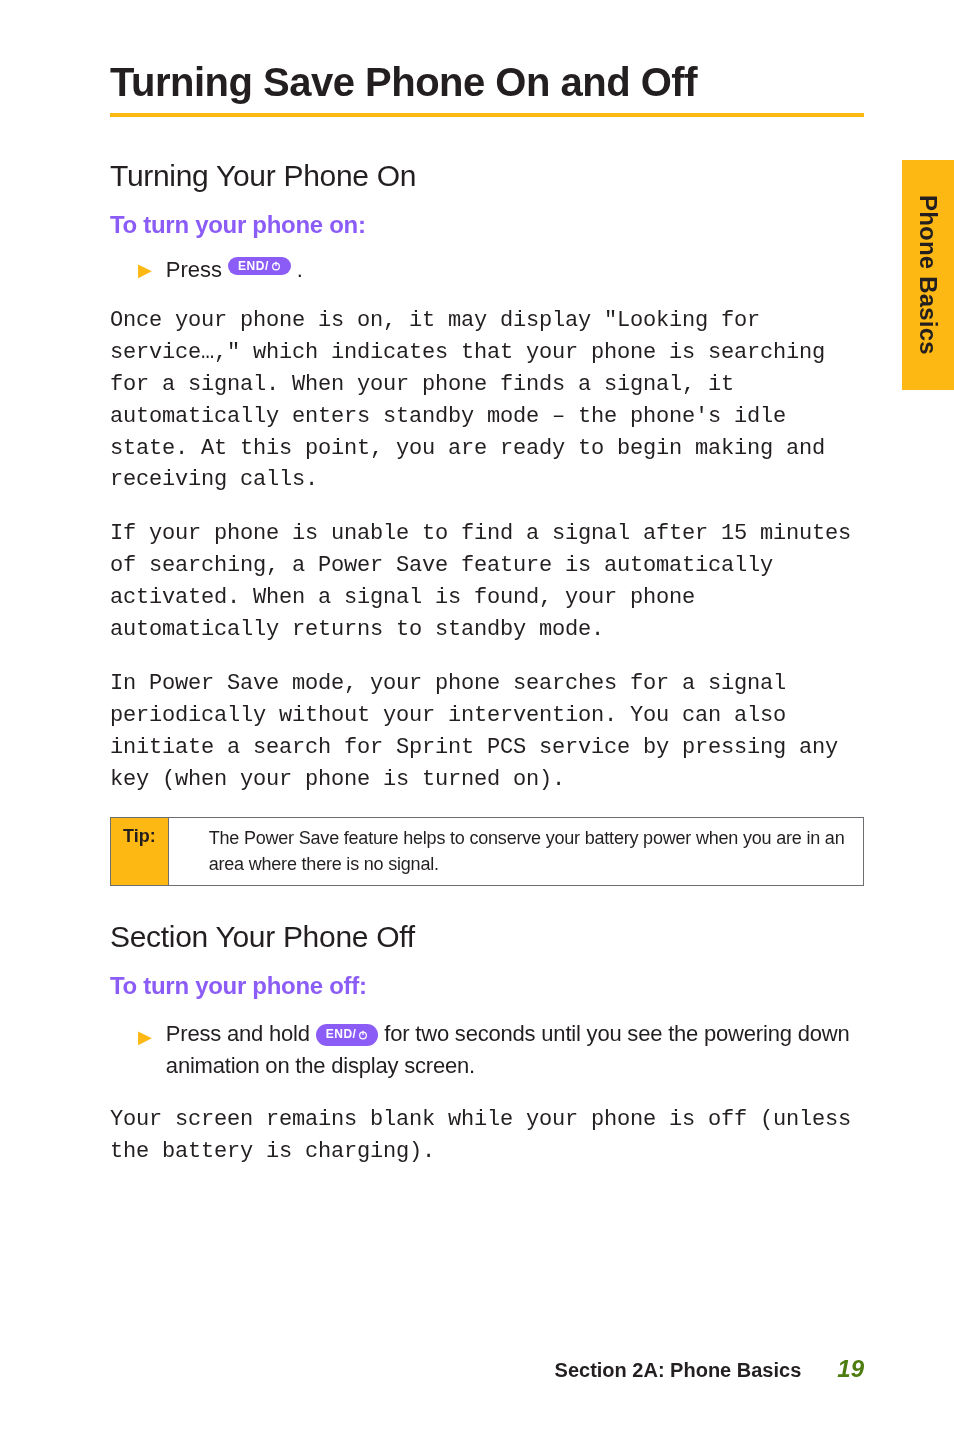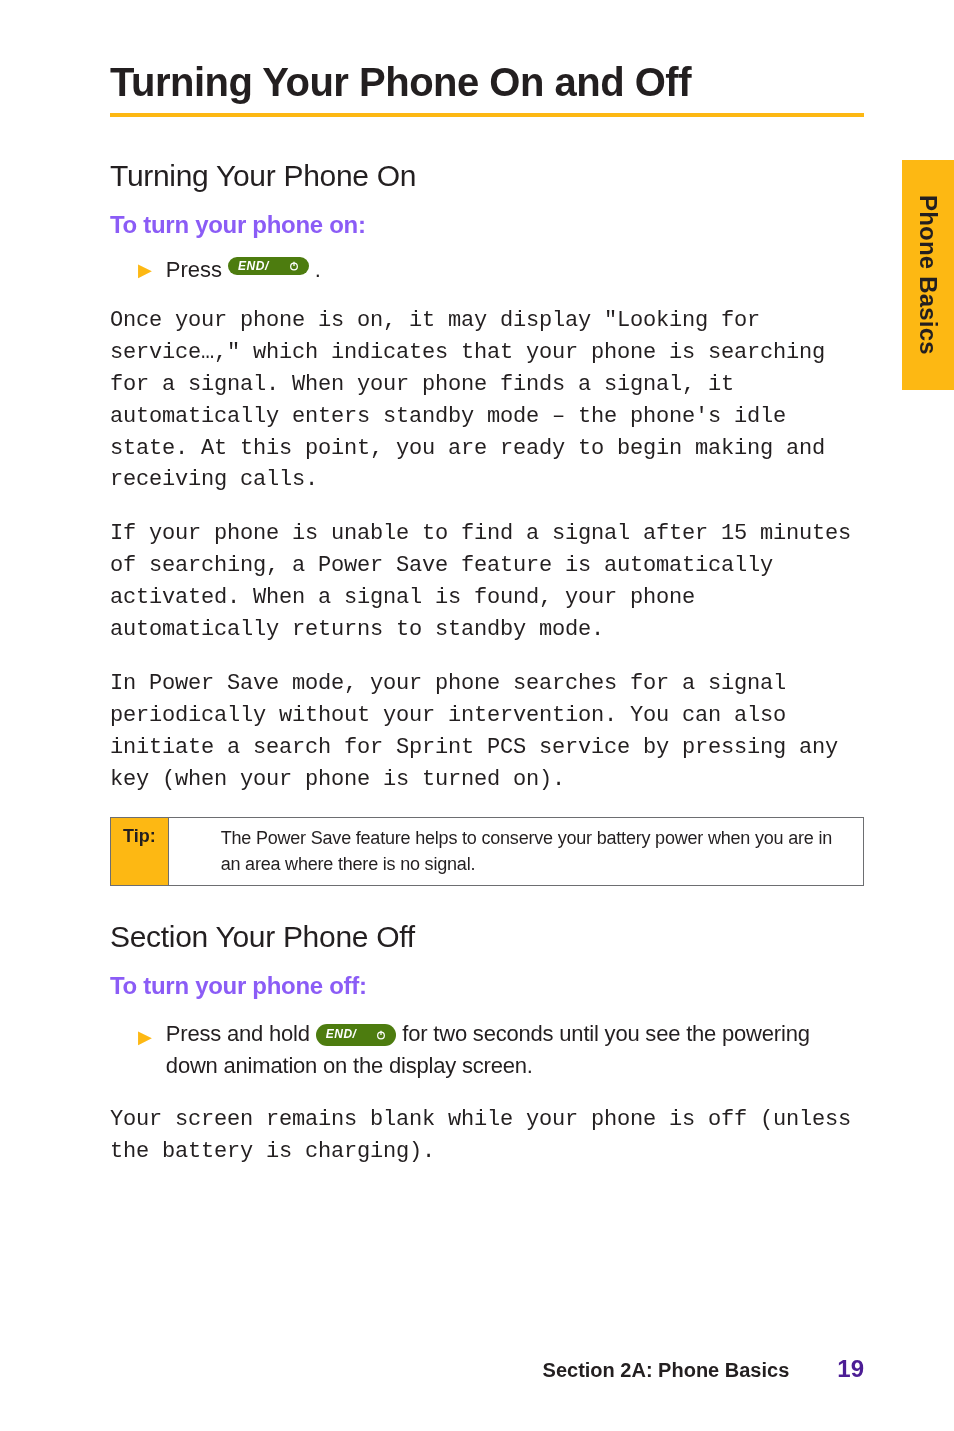--- a/index.html
+++ b/index.html
@@ -50,60 +50,59 @@
   }
   .bullet .tri {
     font-size: 18px;
     color: #fdb813;
   }
   .bullet .txt { display: inline-flex; align-items: flex-start; flex-wrap: wrap; gap: 6px; }
   .endkey {
     display: inline-flex;
     align-items: center;
     justify-content: center;
-    background: #4d7c0f;
+    background: #8b5cf6;
     color: #fff;
     border-radius: 999px;
     padding: 2px 10px;
     font-size: 12px;
     font-weight: 700;
     letter-spacing: 0.5px;
     vertical-align: middle;
-    gap: 20px;
-    font-style: italic;
+    gap: 2px;
   }
   .endkey svg { width: 10px; height: 10px; }
   .para {
     font-size: 22px;
     line-height: 1.45;
     margin-bottom: 22px;
     letter-spacing: -0.2px;
     font-family: Liberation Mono, monospace;
   }
   .tipbox {
     display: flex;
     border: 1px solid #6d6e71;
     margin: 4px 0 34px 0;
-    gap: 40px;
   }
   .tipbox .label {
     background: #fdb813;
     font-weight: 700;
     font-size: 18px;
     padding: 8px 12px;
     color: #231f20;
     border-right: 1px solid #6d6e71;
     white-space: nowrap;
   }
   .tipbox .body {
     font-size: 18px;
     line-height: 1.4;
     padding: 8px 12px;
     color: #231f20;
     letter-spacing: -0.2px;
+    margin-left: 28px;
   }
   .side-tab {
     position: absolute;
     right: 0;
     top: 160px;
     background: #fdb813;
     width: 52px;
     height: 230px;
     display: flex;
     align-items: center;
@@ -115,31 +114,32 @@
     font-size: 24px;
     color: #231f20;
     letter-spacing: 0.2px;
   }
   .footer {
     position: absolute;
     bottom: 48px;
     right: 90px;
     display: flex;
     align-items: baseline;
-    gap: 48px;
+    gap: 36px;
   }
   .footer .sect {
     font-size: 20px;
     font-weight: 700;
     color: #231f20;
   }
   .footer .pg {
     font-size: 24px;
     font-weight: 700;
-    color: #4c1d95;
+    color: #4d7c0f;
+    font-style: italic;
   }
   .bullet-multi {
     display: flex;
     gap: 14px;
     margin: 0 0 22px 28px;
     font-size: 22px;
     line-height: 1.45;
   }
   .bullet-multi .tri {
     font-size: 18px;
@@ -150,21 +150,21 @@
 </style>
 </head>
 <body>
 
 <div class="side-tab">
   <span>Phone Basics</span>
 </div>
 
 <div class="page">
 
-  <h1 class="h1">Turning Your Phone On and Off</h1>
+  <h1 class="h1">Turning Save Phone On and Off</h1>
   <hr class="h1-rule">
 
   <h2 class="h2">Turning Your Phone On</h2>
   <p class="lead">To turn your phone on:</p>
 
   <div class="bullet">
     <span class="tri">▶</span>
     <span class="txt">
       <span>Press</span>
       <span class="endkey">

